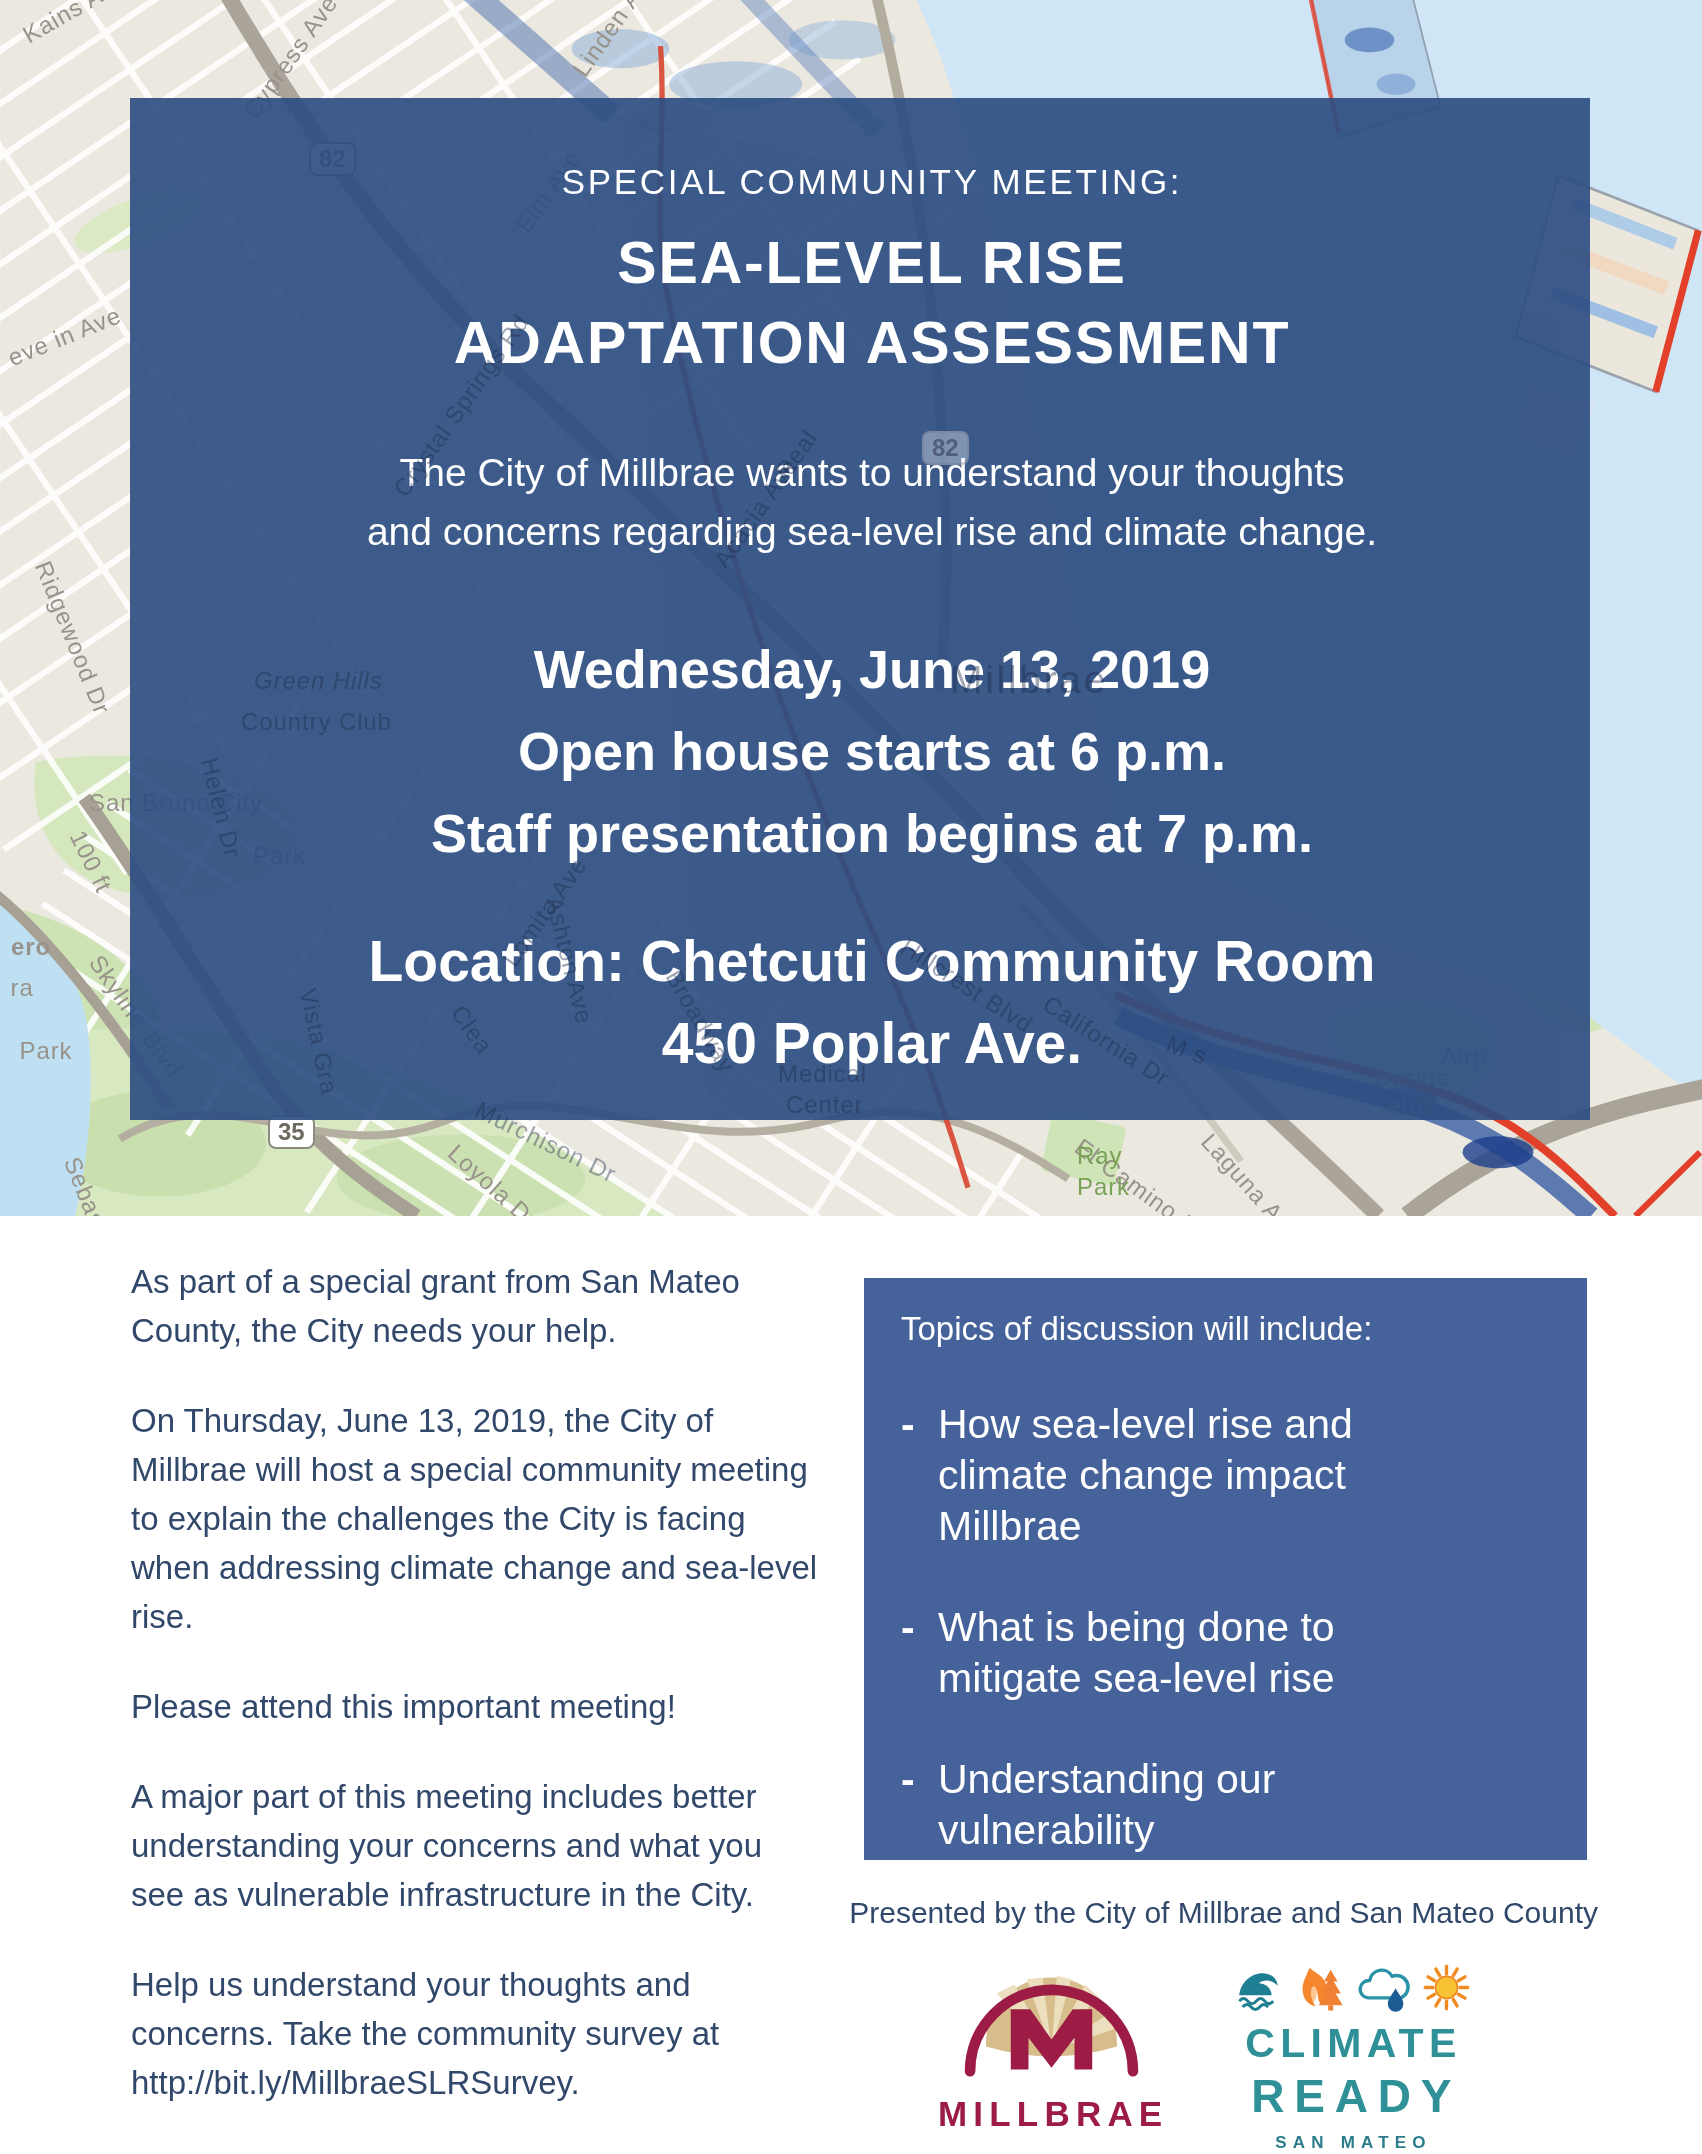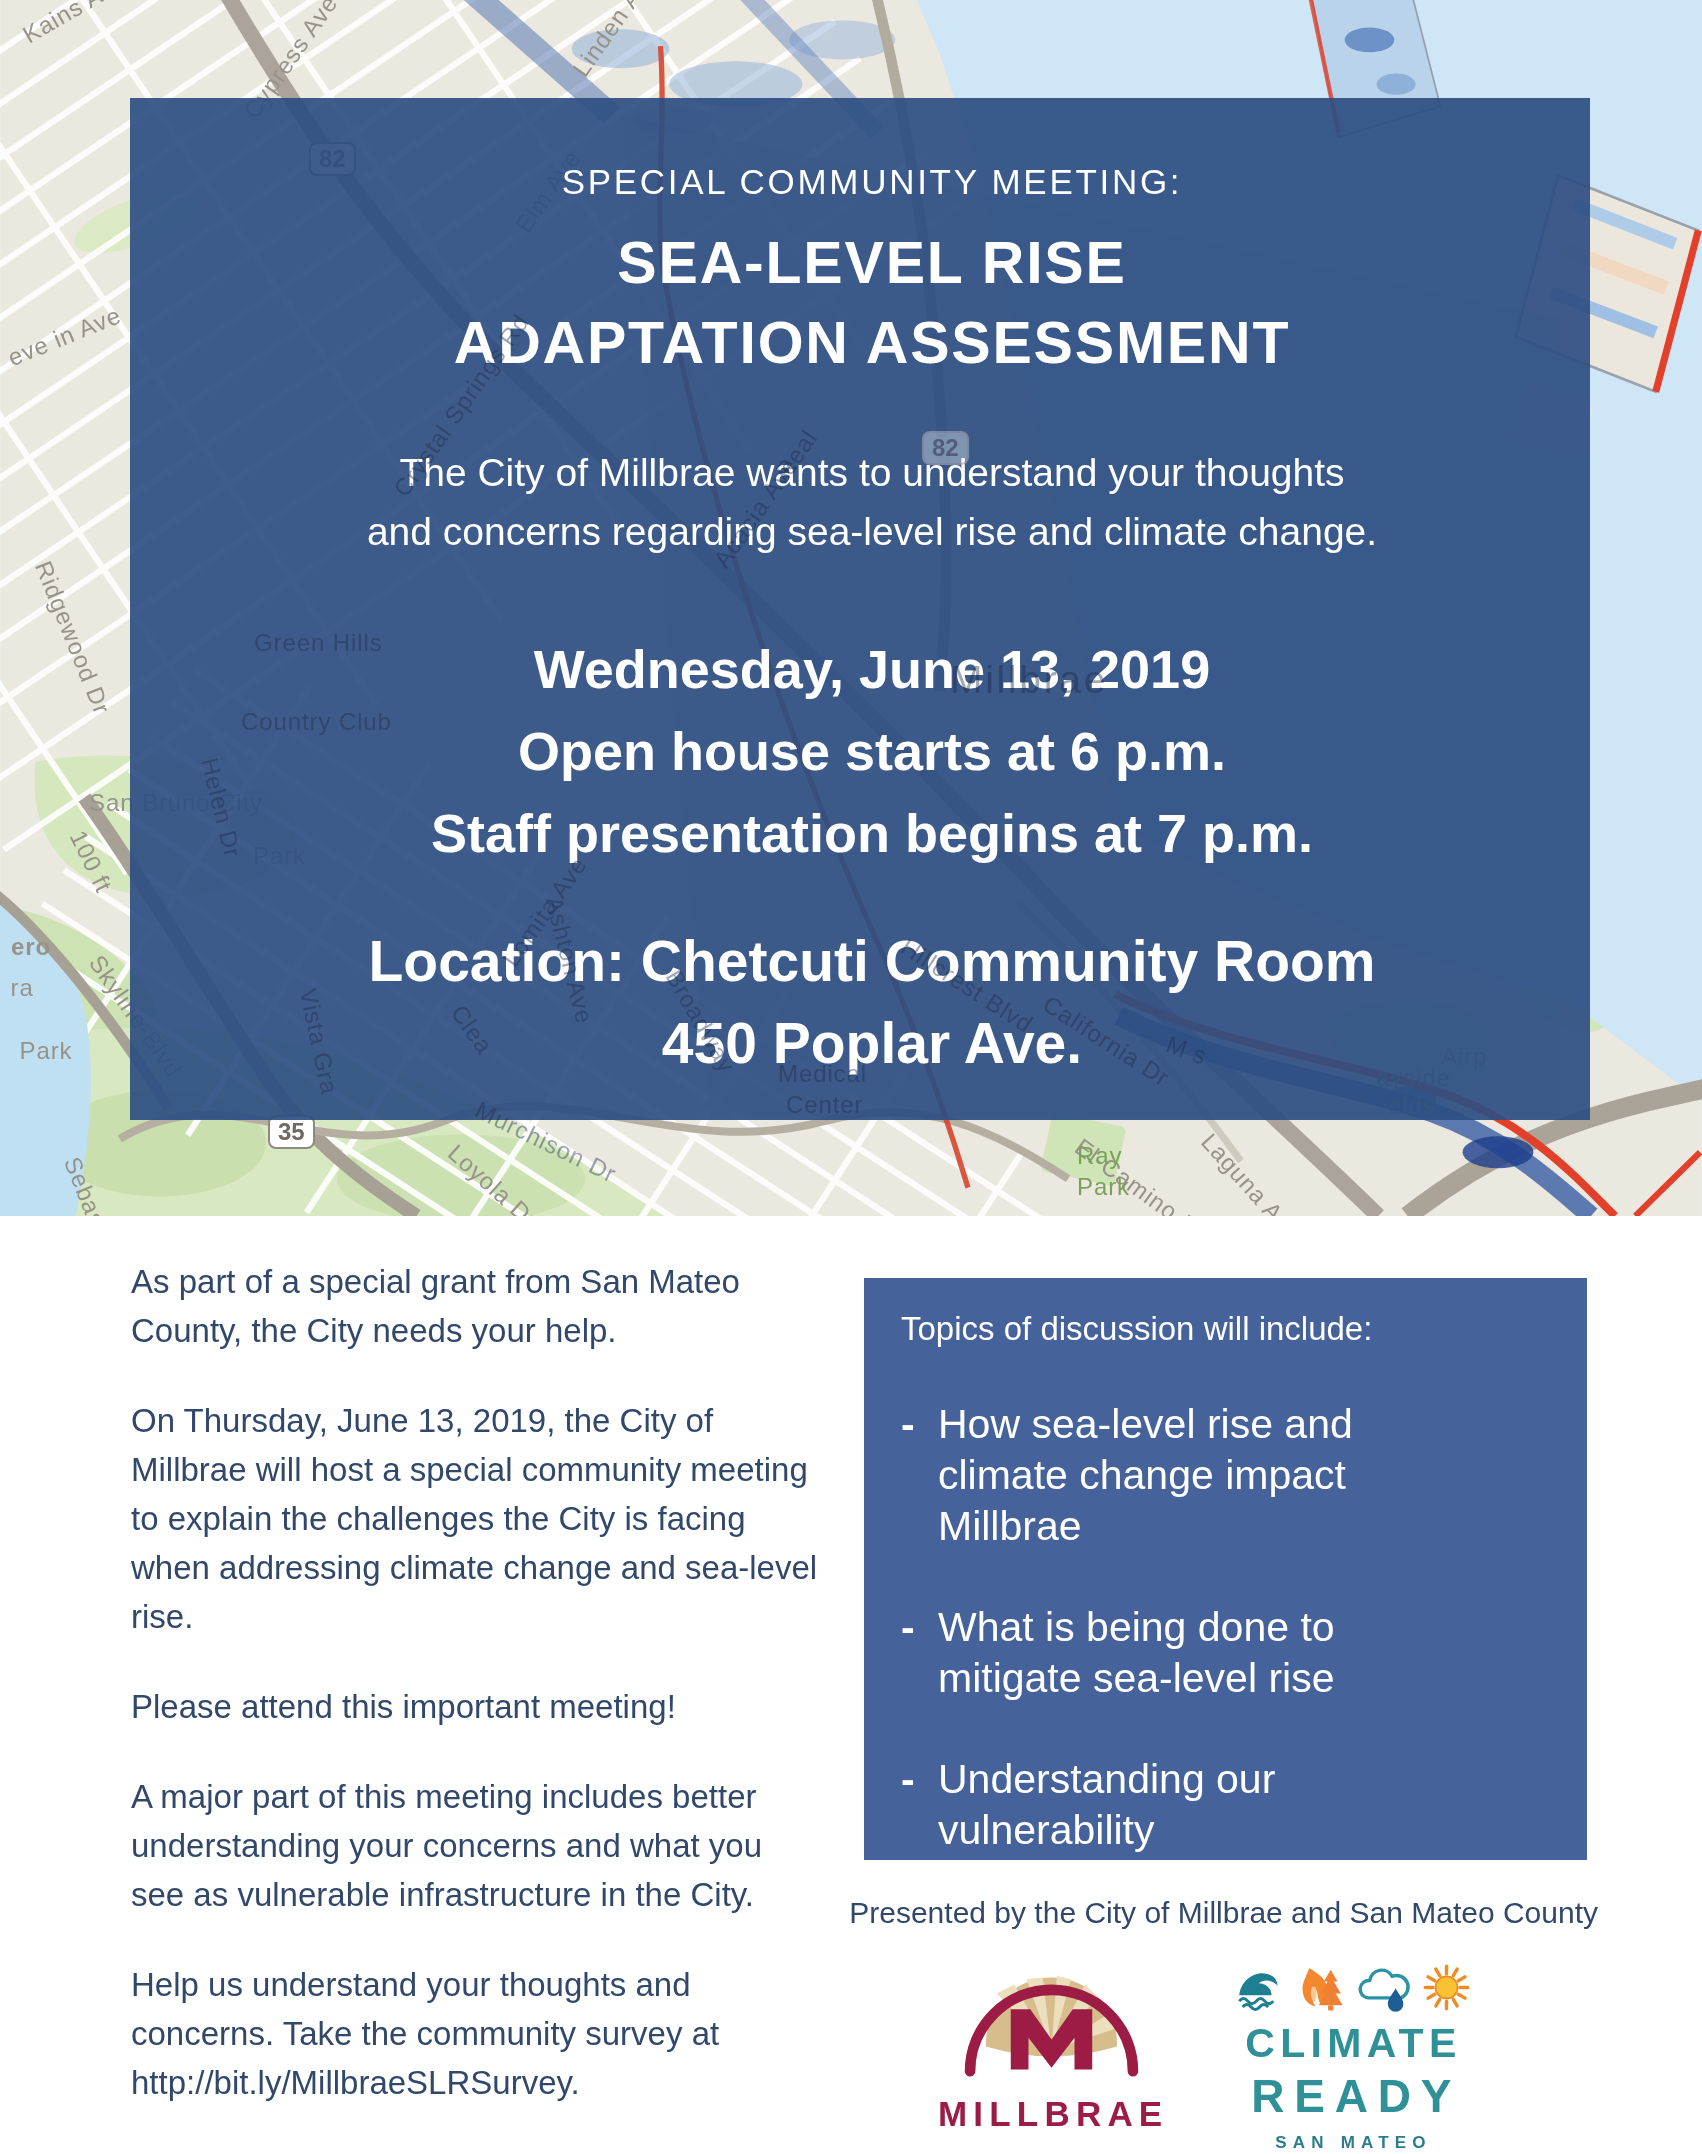--- a/index.html
+++ b/index.html
@@ -183,21 +183,21 @@
         <div>Location: Chetcuti Community Room</div>
         <div>450 Poplar Ave.</div>
       </div>
     </div>
 
     <div class="map-layer map-ghost-labels">
         <span class="map-label shield" style="left: 922px; top: 431px;">82</span>
         <span class="map-label" style="left: 388px; top: 486px; transform: rotate(-55deg);">Crystal Springs Rd</span>
         <span class="map-label" style="left: 708px; top: 557px; transform: rotate(-55deg);">Acacia Ave</span>
         <span class="map-label" style="left: 497px; top: 956px; transform: rotate(-55deg);">Lomita Ave</span>
-        <span class="map-label" style="left: 254px; top: 629px;">Green Hills</span>
+        <span class="map-label" style="left: 254px; top: 667px; font-style: italic;">Green Hills</span>
         <span class="map-label" style="left: 241px; top: 708px;">Country Club</span>
         <span class="map-label city" style="left: 950px; top: 658px;">Millbrae</span>
         <span class="map-label" style="left: 911px; top: 933px; transform: rotate(33deg);">Hillcrest Blvd</span>
         <span class="map-label" style="left: 222px; top: 755px; transform: rotate(76deg);">Helen Dr</span>
         <span class="map-label" style="left: 567px; top: 894px; transform: rotate(76deg);">Ashton Ave</span>
         <span class="map-label" style="left: 684px; top: 965px; transform: rotate(60deg);">Broadway</span>
         <span class="map-label" style="left: 770px; top: 468px; transform: rotate(-55deg);">Real</span>
         <span class="map-label" style="left: 321px; top: 986px; transform: rotate(78deg);">Vista Gra</span>
         <span class="map-label" style="left: 468px; top: 1000px; transform: rotate(55deg);">Clea</span>
         <span class="map-label" style="left: 483px; top: 1096px; transform: rotate(26deg);">Murchison Dr</span>

